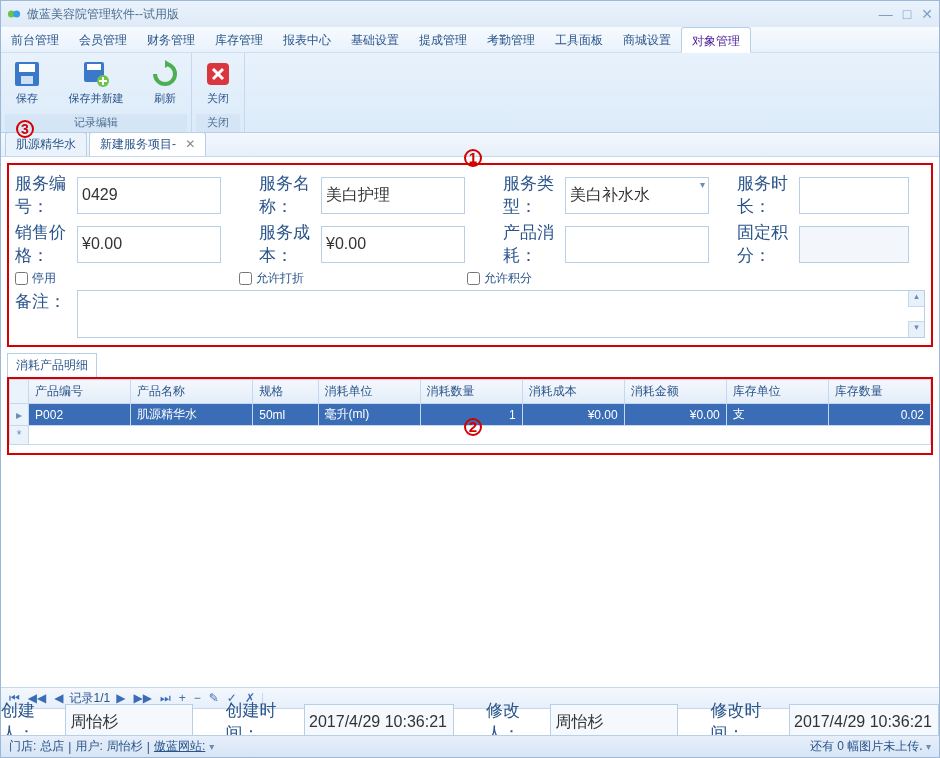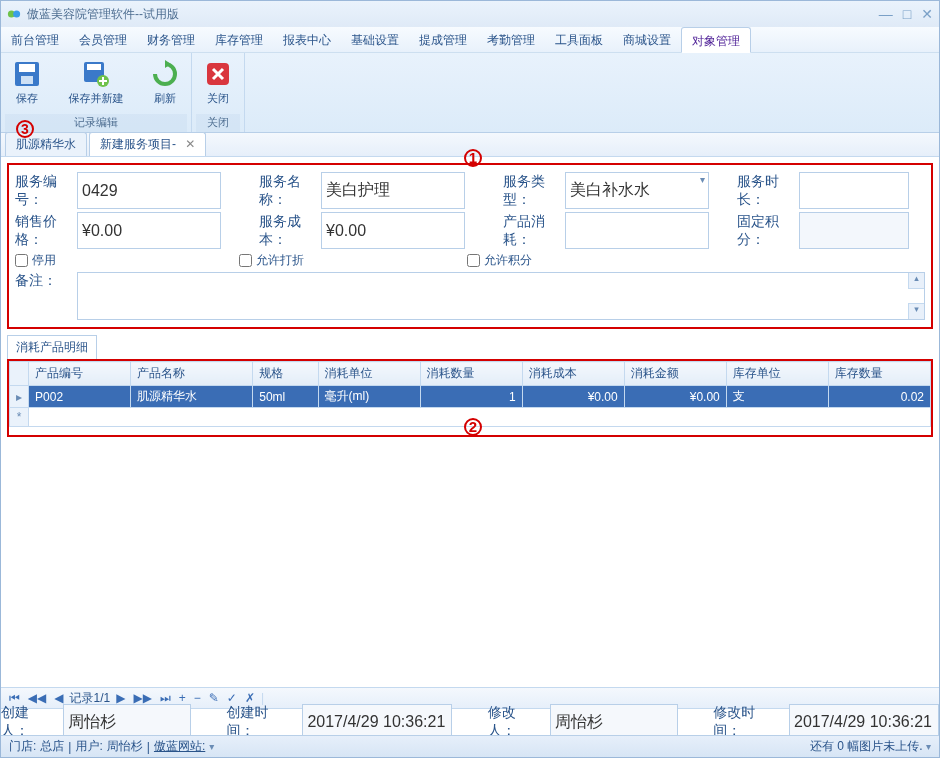--- a/index.html
+++ b/index.html
@@ -128,21 +128,21 @@
 .subtab .close { margin-left: 6px; color: #888; }
 
 .content { flex: 1; background: #fff; overflow: hidden; display:flex; flex-direction:column; }
 
 .form-panel {
   border: 2px solid #d40000;
   margin: 6px;
   padding: 4px 6px;
 }
 .form-row { display: flex; align-items: center; margin: 3px 0; gap: 4px; }
-.fld-lbl { color: #2a548a; font-size: 14px; width: 58px; text-align: left; }
+.fld-lbl { color: #2a548a; font-size: 17px; width: 58px; text-align: left; }
 .fld-input {
   border: 1px solid #b8cfe8;
   height: 37px;
   padding: 1px 4px;
   font-size: 16px;
   background: #fff;
   color: #333;
 }
 .w1 { width: 144px; }
 .combo { position: relative; }

